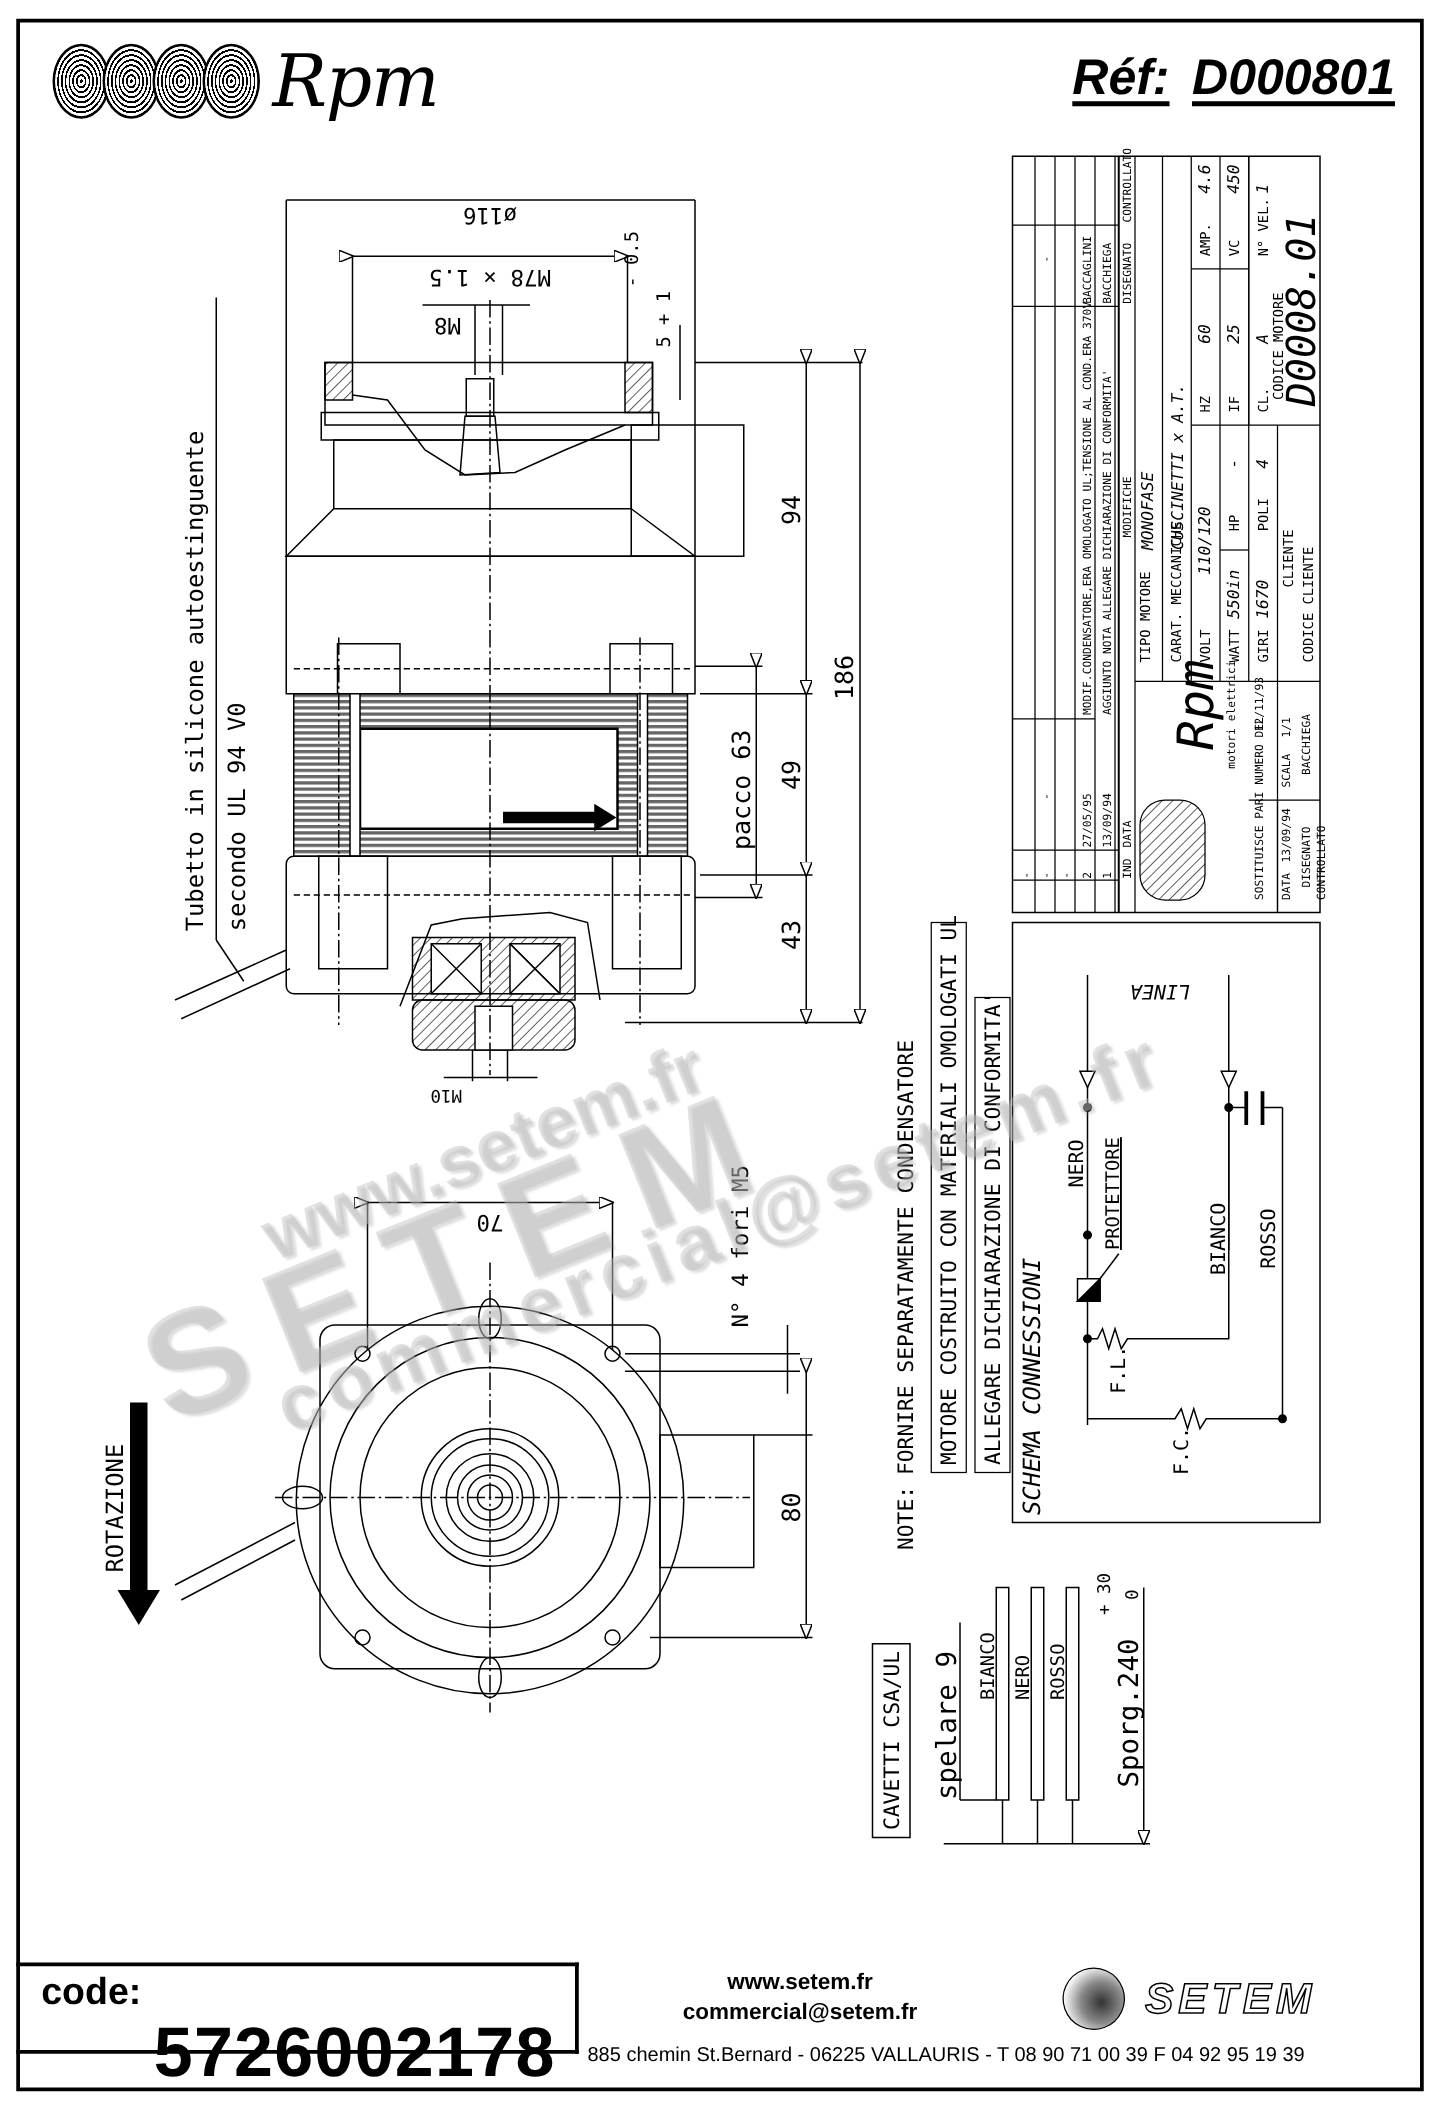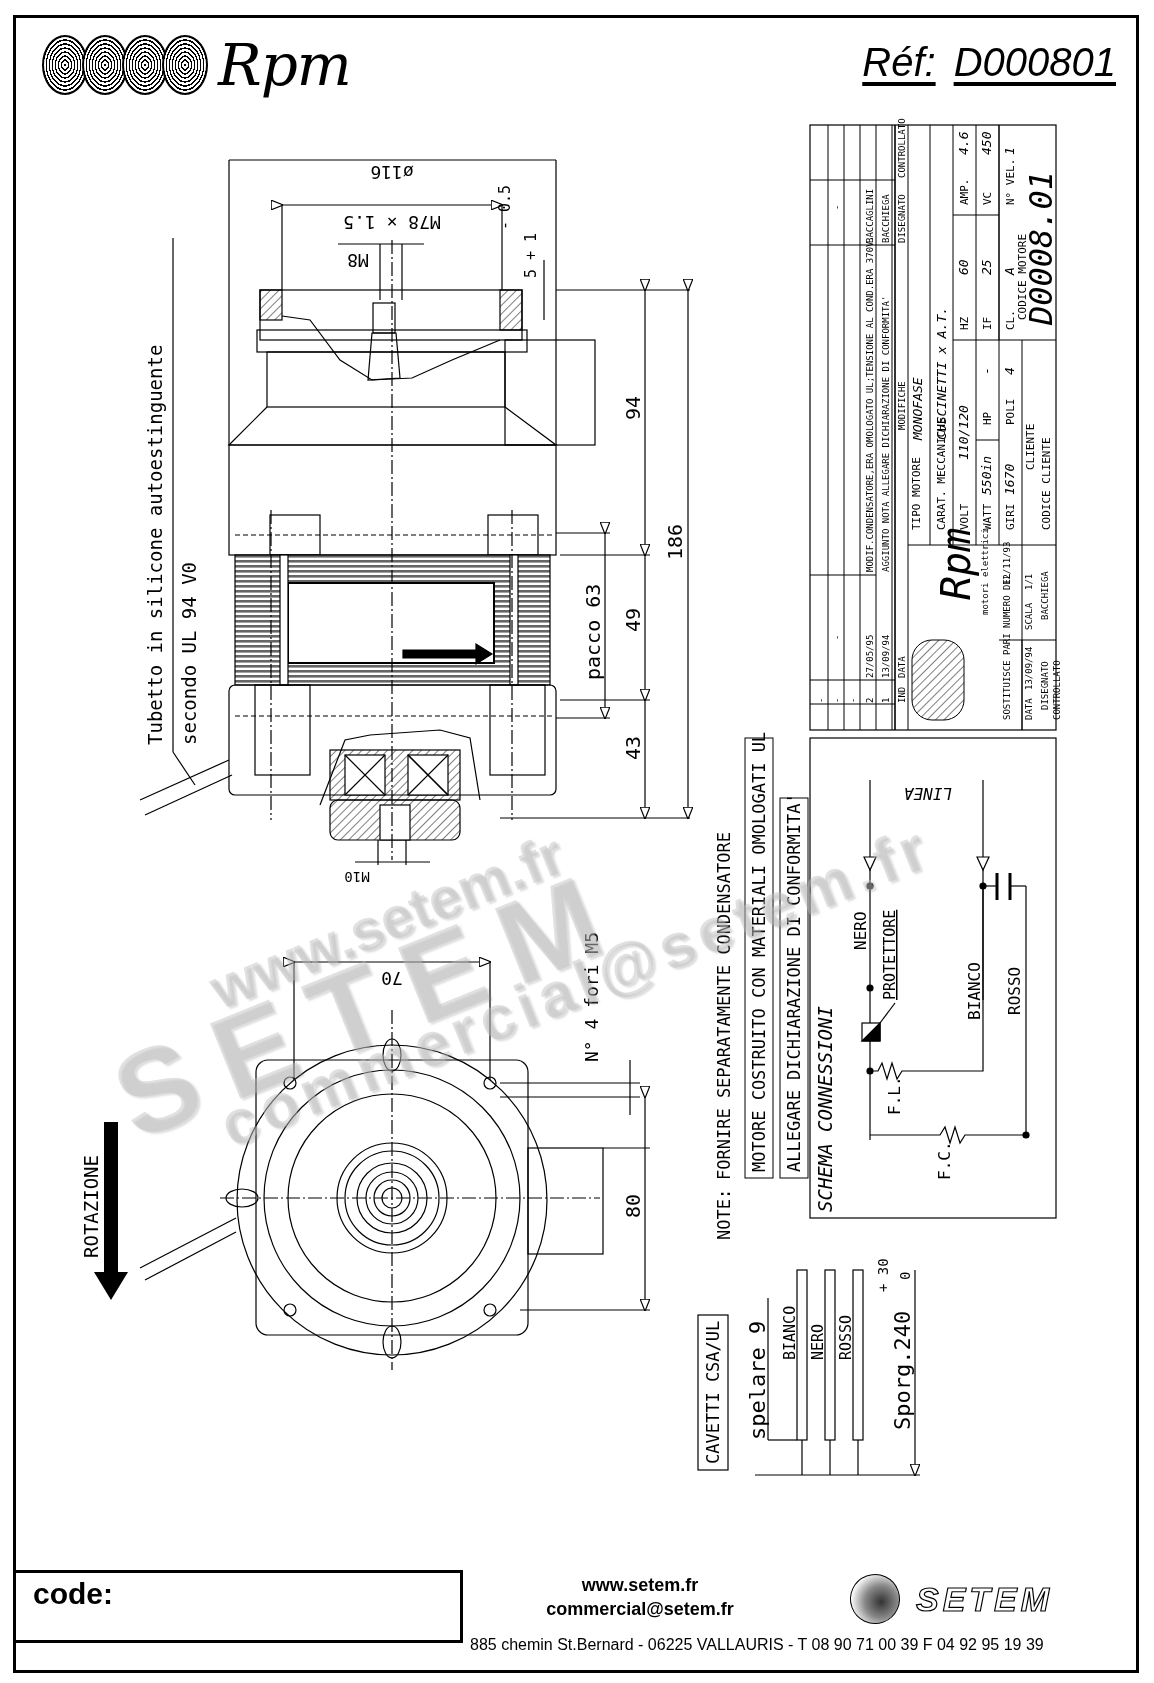--- a/index.html
+++ b/index.html
@@ -2,21 +2,21 @@
 <html><head>
 <meta charset="utf-8">
 <style>
   html,body{margin:0;padding:0;background:#fff;}
   body{width:1154px;height:1683px;position:relative;overflow:hidden;font-family:"Liberation Sans",sans-serif;color:#000;}
   .frame{position:absolute;left:13px;top:15px;width:1126px;height:1658px;border:3px solid #000;box-sizing:border-box;}
   .logo{position:absolute;left:42px;top:30px;height:70px;display:flex;align-items:center;}
   .coils{display:flex;}
   .coil{width:42px;height:56px;border-radius:50%;background:repeating-radial-gradient(ellipse at center,#000 0 1.2px,#fff 1.2px 3px);border:2px solid #000;margin-right:-6px;}
   .logo-text{font-family:"DejaVu Serif",serif;font-style:italic;font-size:58px;margin-left:16px;letter-spacing:-1px;}
-  .ref{position:absolute;right:38px;top:40px;font-weight:normal;font-style:italic;font-size:40px;text-decoration:underline;text-decoration-thickness:4px;text-underline-offset:6px;margin-left:44px;}
+  .ref{position:absolute;right:38px;top:40px;font-weight:bold;font-style:italic;font-size:40px;text-decoration:underline;text-decoration-thickness:4px;text-underline-offset:6px;margin-left:44px;}
   .ref span{margin-left:18px;}
   svg.draw{position:absolute;left:0;top:0;}
   svg text{font-family:"DejaVu Sans Mono",monospace;}
   .code-box{position:absolute;left:13px;top:1570px;width:450px;height:73px;border:3px solid #000;border-left:none;box-sizing:border-box;}
   .code-label{position:absolute;left:20px;top:4px;font-size:30px;font-weight:bold;}
   .code-val{position:absolute;left:110px;top:36px;font-size:56px;font-weight:bold;letter-spacing:1px;}
   .contact{position:absolute;left:520px;top:1573px;width:240px;text-align:center;font-weight:bold;font-size:18px;line-height:24px;}
   .address{position:absolute;left:470px;top:1636px;width:650px;font-size:16px;}
   .setem-logo{position:absolute;left:850px;top:1574px;display:flex;align-items:center;}
   .setem-ball{width:48px;height:48px;border-radius:50%;background:radial-gradient(circle at 60% 60%,#333 0,#888 40%,#fff 75%);border:1px solid #000;transform:rotate(-20deg);}
@@ -348,20 +348,21 @@
     <rect x="912" y="640" width="52" height="80" rx="20" fill="url(#hatch)" stroke="#000"></rect>
   </g>
 </svg>
 
 <div class="wm" style="left:200px;top:960px;font-size:58px;transform:rotate(-22deg);">www.setem.fr</div>
 <div class="wm" style="left:95px;top:1040px;font-size:118px;letter-spacing:26px;transform:rotate(-22deg);">SETEM</div>
 <div class="wm" style="left:210px;top:1095px;font-size:62px;letter-spacing:6px;transform:rotate(-22deg);">commercial@setem.fr</div>
 
 <div class="code-box">
   <span class="code-label">code:</span>
+  <span class="code-val">5726002178</span>
 </div>
 <div class="contact">
   <div>www.setem.fr</div>
   <div>commercial@setem.fr</div>
 </div>
 <div class="setem-logo">
   <div class="setem-ball"></div>
   <span class="setem-text">SETEM</span>
 </div>
 <div class="address">885 chemin St.Bernard  -  06225 VALLAURIS  -  T 08 90 71 00 39   F 04 92 95 19 39</div>

